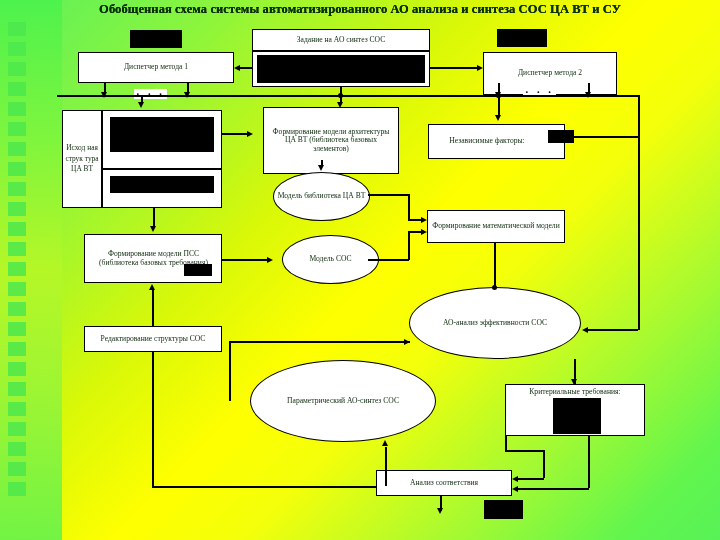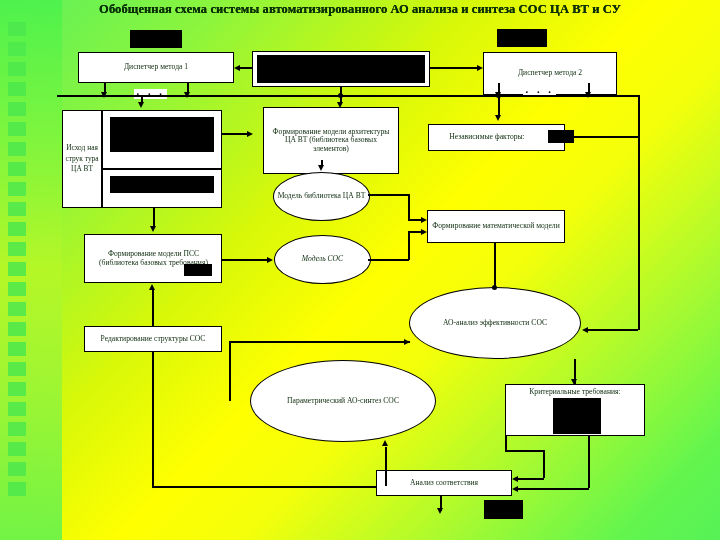--- a/index.html
+++ b/index.html
@@ -94,20 +94,23 @@
       <i></i>
       <i></i>
       <i></i>
   </div>
 
   <div class="title">Обобщенная схема системы автоматизированного АО анализа и синтеза СОС ЦА ВТ и СУ</div>
 
   <div class="redact" style="left:130px;top:30px;width:52px;height:18px;"></div>
   <div class="redact" style="left:497px;top:29px;width:50px;height:18px;"></div>
 
+  <div class="node" style="left:252px;top:29px;width:178px;height:22px;">
+    <span class="lbl">Задание на АО синтез СОС</span>
+  </div>
   <div class="node" style="left:252px;top:51px;width:178px;height:36px;background:#fff;"></div>
   <div class="redact" style="left:257px;top:55px;width:168px;height:28px;"></div>
 
   <div class="node" style="left:78px;top:52px;width:156px;height:31px;">
     <span class="lbl">Диспетчер метода 1</span>
   </div>
 
   <div class="node" style="left:483px;top:52px;width:134px;height:43px;">
     <span class="lbl">Диспетчер метода 2</span>
   </div>
@@ -157,21 +160,21 @@
   <div class="redact" style="left:110px;top:117px;width:104px;height:35px;"></div>
   <div class="redact" style="left:110px;top:176px;width:104px;height:17px;"></div>
 
   <div class="node" style="left:263px;top:107px;width:136px;height:67px;">
     <span class="lbl">Формирование модели архитектуры  ЦА ВТ (библиотека базовых элементов)</span>
   </div>
 
   <div class="line h" style="left:222px;top:133px;width:25px;"></div>
   <div class="arrow ar-right" style="left:247px;top:130.5px;"></div>
 
-  <div class="node" style="left:428px;top:124px;width:137px;height:27px;">
+  <div class="node" style="left:428px;top:124px;width:137px;height:35px;">
     <span class="lbl" style="padding-right:22px;">Независимые факторы:</span>
   </div>
   <div class="redact" style="left:548px;top:130px;width:26px;height:13px;"></div>
 
   <div class="line h" style="left:565px;top:136px;width:74px;"></div>
 
   <div class="node ellipse" style="left:273px;top:172px;width:97px;height:49px;">
     <span class="lbl">Модель библиотека ЦА ВТ</span>
   </div>
   <div class="line v" style="left:321px;top:160px;height:7px;"></div>
@@ -179,21 +182,21 @@
 
   <div class="node" style="left:427px;top:210px;width:138px;height:33px;">
     <span class="lbl">Формирование математической модели</span>
   </div>
 
   <div class="line h" style="left:368px;top:194px;width:41px;"></div>
   <div class="line v" style="left:408px;top:194px;height:25px;"></div>
   <div class="line h" style="left:408px;top:219px;width:13px;"></div>
   <div class="arrow ar-right" style="left:421px;top:216.5px;"></div>
 
-  <div class="node ellipse" style="left:274px;top:235px;width:97px;height:49px;font-style:italic;">
+  <div class="node ellipse" style="left:282px;top:235px;width:97px;height:49px;">
     <span class="lbl">Модель СОС</span>
   </div>
 
   <div class="line h" style="left:368px;top:259px;width:41px;"></div>
   <div class="line v" style="left:408px;top:231px;height:29px;"></div>
   <div class="line h" style="left:408px;top:231px;width:13px;"></div>
   <div class="arrow ar-right" style="left:421px;top:228.5px;"></div>
 
   <div class="node" style="left:84px;top:234px;width:138px;height:49px;">
     <span class="lbl" style="padding-right:2px;">Формирование модели ПСС (библиотека базовых требования)</span>

